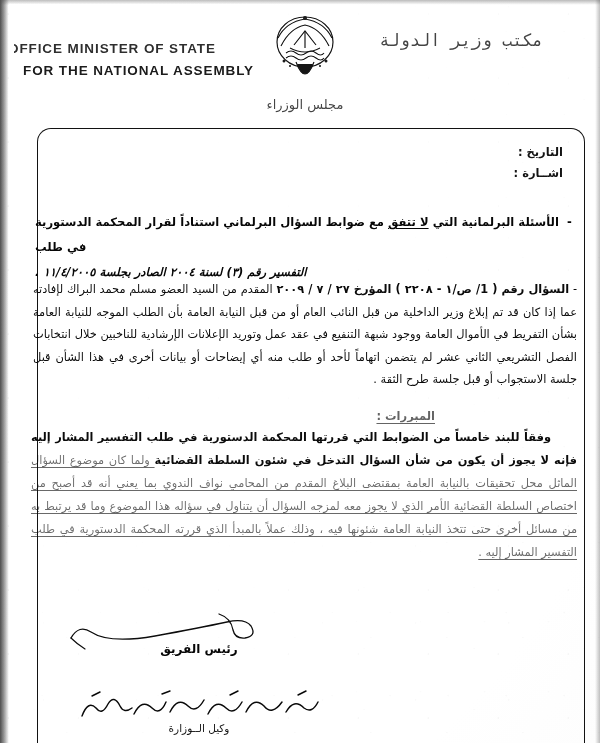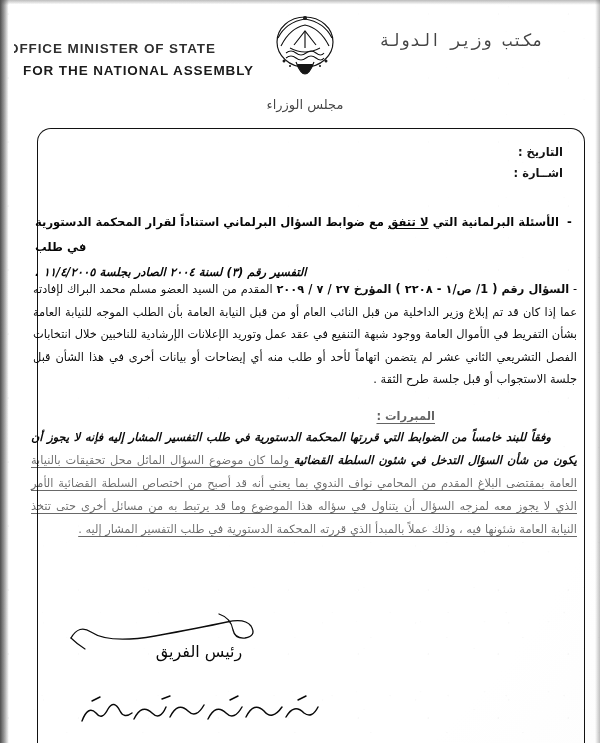--- a/index.html
+++ b/index.html
@@ -206,41 +206,41 @@
     width: 546px;
     text-align: justify;
     direction: rtl;
     font-family: "DejaVu Sans", sans-serif;
     font-size: 11.4px;
     line-height: 23px;
     color: #141414;
     letter-spacing: -.15px;
   }
   .reasons-body .indent { display: inline-block; width: 26px; }
-  .reasons-body .strong { font-weight: 700; font-style: italic; }
+  .reasons-body .strong { font-weight: 700; }
   
   .reasons-body .faded {
     opacity: .62;
     text-decoration: underline;
     text-underline-offset: 3px;
     text-decoration-thickness: 1px;
   }
 
   
   .sig-block {
     position: absolute;
     left: 22px; top: 480px;
     width: 280px;
     text-align: center;
   }
   .sig-scribble { height: 44px; }
   .sig-role {
     font-family: "DejaVu Sans", sans-serif;
-    font-size: 16px;
-    font-weight: 400;
+    font-size: 12px;
+    font-weight: 700;
     color: #101010;
     margin-top: -10px;
     letter-spacing: .2px;
   }
   .sig-hand {
     margin-top: 34px;
     height: 34px;
   }
   .sig-title {
     font-family: "DejaVu Sans", sans-serif;
@@ -350,20 +350,21 @@
             <path d="M134 24 Q142 8 152 18 Q160 26 168 12"></path>
             <path d="M172 22 Q180 6 190 16 Q198 26 208 12"></path>
             <path d="M212 22 Q220 8 230 18 Q238 24 244 12"></path>
             <path d="M18 6 L26 2"></path>
             <path d="M88 4 L96 1"></path>
             <path d="M156 5 L164 1"></path>
             <path d="M224 5 L232 1"></path>
           </g>
         </svg>
       </div>
+      <div class="sig-title">وكيل الــوزارة</div>
     </div>
 
   </div>
 
   <div class="scan-edge-left"></div>
   <div class="scan-edge-right"></div>
   <div class="scan-edge-top"></div>
 
 </div>
 

